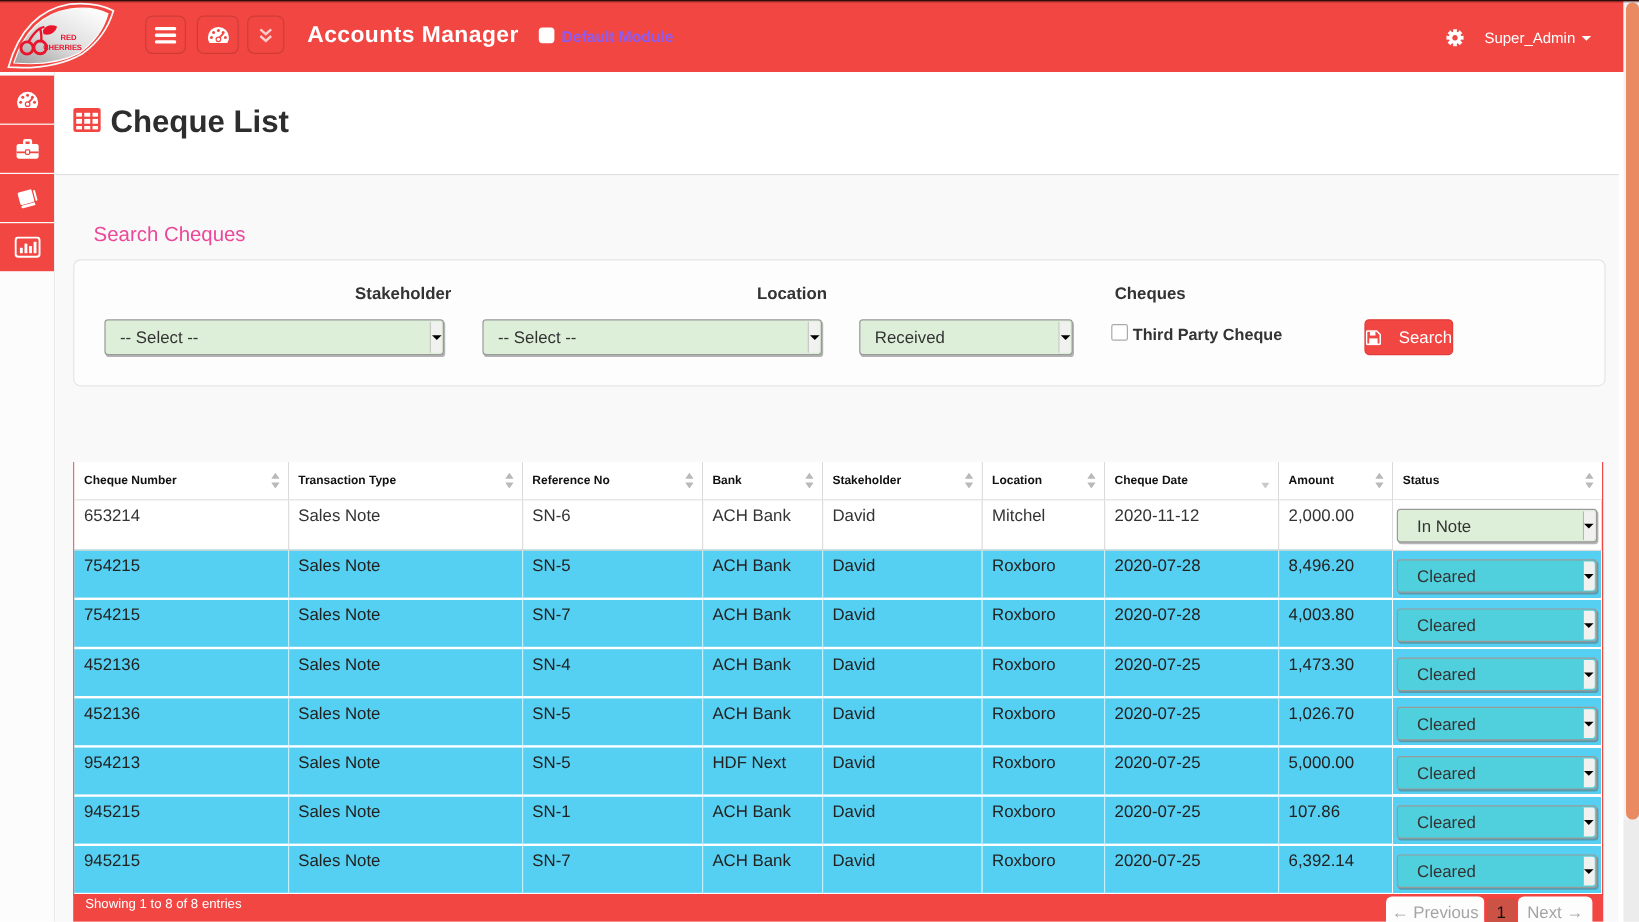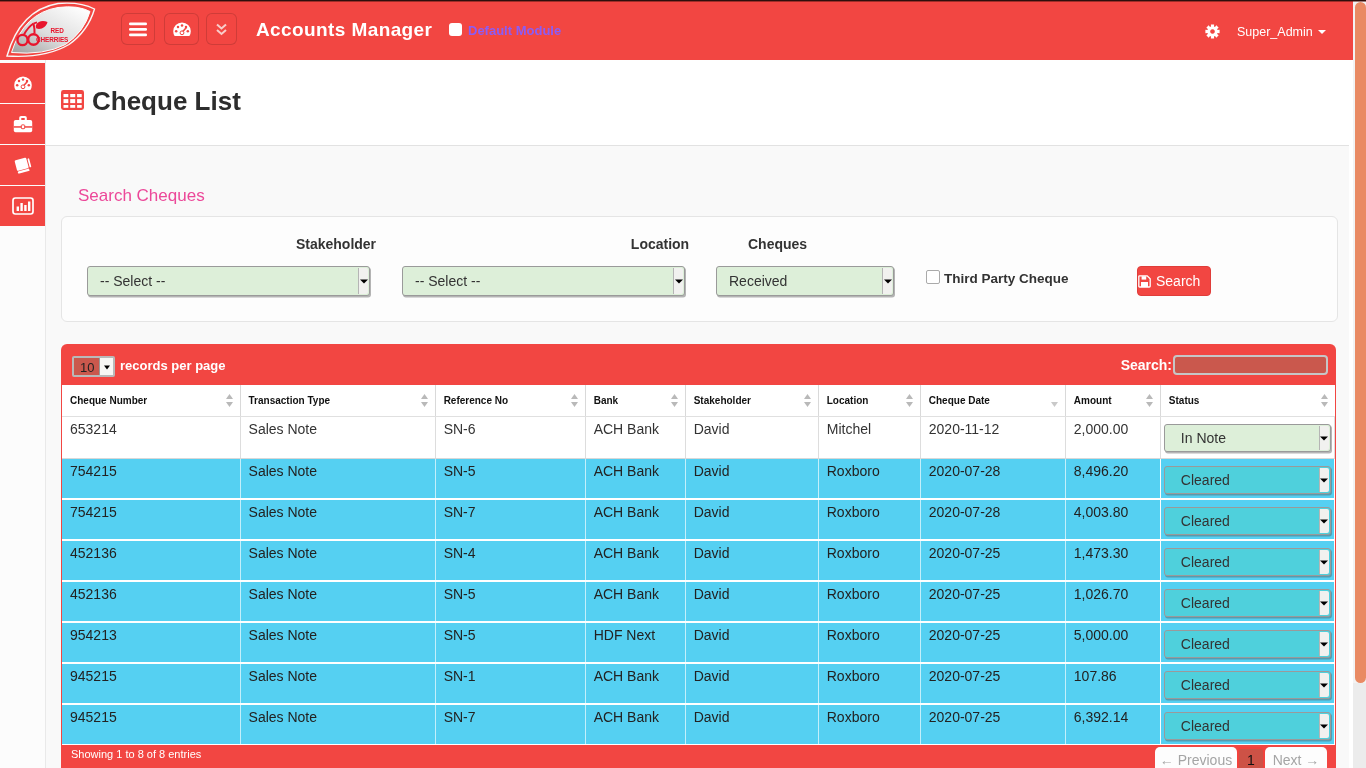--- a/index.html
+++ b/index.html
@@ -27,21 +27,21 @@
 #panel1{position:absolute;left:61px;top:216px;width:1277px;height:106px;background:#fdfdfd;border:1px solid #e5e5e5;border-radius:6px;}
 .flabel{position:absolute;top:20px;font-size:14px;font-weight:bold;color:#333;}
 .sel{position:absolute;border:1px solid #9a9a9a;border-radius:3px;background:#ddefd9;box-shadow:1px 1.5px 0 rgba(90,90,90,0.45);}
 .sel .txt{position:absolute;left:12px;top:50%;transform:translateY(-50%);font-size:14px;color:#333;white-space:nowrap;}
 .sel .arr{position:absolute;top:1px;bottom:1px;right:1px;width:10px;border-left:1px solid #b5b5b5;border-radius:0 2px 2px 0;background:#f1f1ef;}
 .sel .arr::after{content:"";position:absolute;left:50%;top:50%;transform:translate(-50%,-40%);
   width:0;height:0;border-left:4px solid transparent;border-right:4px solid transparent;border-top:4.5px solid #000;}
 #tpc{position:absolute;left:926px;top:270px;width:14px;height:14px;background:#fff;border:1px solid #aaa;border-radius:2px;}
 #tpclab{position:absolute;left:944px;top:271px;font-size:13.5px;font-weight:bold;color:#333;}
 #searchbtn{position:absolute;left:1137px;top:266px;width:74px;height:30px;background:#f24642;border:1px solid #e03d3a;
-  border-radius:4px;color:#fff;font-size:14px;display:flex;align-items:center;justify-content:flex-start;gap:5px;}
+  border-radius:4px;color:#fff;font-size:14px;display:flex;align-items:center;justify-content:space-between;gap:5px;}
 
 #tpanel{position:absolute;left:61px;top:344px;width:1275px;height:424px;}
 #toolbar{position:absolute;left:0;top:0;width:1275px;height:41px;background:#f24642;border-radius:6px 6px 0 0;}
 #rpp{position:absolute;left:59px;top:14px;color:#fff;font-weight:bold;font-size:13px;}
 #sel10{position:absolute;left:11px;top:12px;width:43px;height:21px;background:#ca584d;border:2px solid #b9b9b9;border-radius:2px;}
 #sel10 .t{position:absolute;left:6px;top:50%;transform:translateY(-50%);font-size:13px;color:#222;}
 #sel10 .arr{position:absolute;top:0px;bottom:0px;right:0px;width:14px;background:#f7f7f5;border-left:1px solid #999;}
 #sel10 .arr::after{content:"";position:absolute;left:50%;top:50%;transform:translate(-50%,-35%);
   width:0;height:0;border-left:3.5px solid transparent;border-right:3.5px solid transparent;border-top:4.5px solid #000;}
 #slabel{position:absolute;left:1031px;top:13px;width:80px;color:#fff;font-weight:bold;font-size:14px;text-align:right;}
@@ -195,21 +195,21 @@
       <rect x="9.2" y="15" width="5" height="2.8"></rect>
       <rect x="16.1" y="15" width="4.6" height="2.8"></rect>
   </g>
 </svg>
 <div id="pagetitle">Cheque List</div>
 <div id="searchcheques">Search Cheques</div>
 
 <div id="panel1"></div>
 <div class="flabel" style="left:216px;top:236px;width:240px;text-align:center;position:absolute;">Stakeholder</div>
 <div class="flabel" style="left:540px;top:236px;width:240px;text-align:center;position:absolute;">Location</div>
-<div class="flabel" style="left:748px;top:236px;width:240px;text-align:left;position:absolute;">Cheques</div>
+<div class="flabel" style="left:748px;top:236px;width:240px;text-align:right;position:absolute;">Cheques</div>
 <div class="sel" style="left:87px;top:266px;width:283px;height:30px;">
     <span class="txt">-- Select --</span>
     <div class="arr"></div>
   </div>
 <div class="sel" style="left:402px;top:266px;width:283px;height:30px;">
     <span class="txt">-- Select --</span>
     <div class="arr"></div>
   </div>
 <div class="sel" style="left:716px;top:266px;width:178px;height:30px;">
     <span class="txt">Received</span>
@@ -220,29 +220,20 @@
 <div id="searchbtn">
   <svg width="13" height="13" viewBox="0 0 13 13">
     <path d="M1.6,0.8 h7.6 l3,3 v7.4 a0.8,0.8 0 0 1 -0.8,0.8 h-9.8 a0.8,0.8 0 0 1 -0.8,-0.8 v-9.6 a0.8,0.8 0 0 1 0.8,-0.8 Z" fill="none" stroke="#fff" stroke-width="1.3"></path>
     <rect x="3.6" y="1.2" width="4.6" height="3.4" fill="#fff"></rect>
     <rect x="3" y="7" width="7" height="5" fill="#fff"></rect>
   </svg>
   <span>Search</span>
 </div>
 
 <div id="tpanel">
-  <div id="toolbar">
-    <div id="sel10">
-        <span class="t">10</span>
-        <div class="arr"></div>
-      </div>
-    <div id="rpp">records per page</div>
-    <div id="slabel">Search:</div>
-    <div id="sinput"></div>
-  </div>
   <div id="tablewrap">
     <table>
       <colgroup>
         <col style="width:178px">
           <col style="width:195px">
           <col style="width:150px">
           <col style="width:100px">
         <col style="width:133px">
           <col style="width:102px">
           <col style="width:145px">

